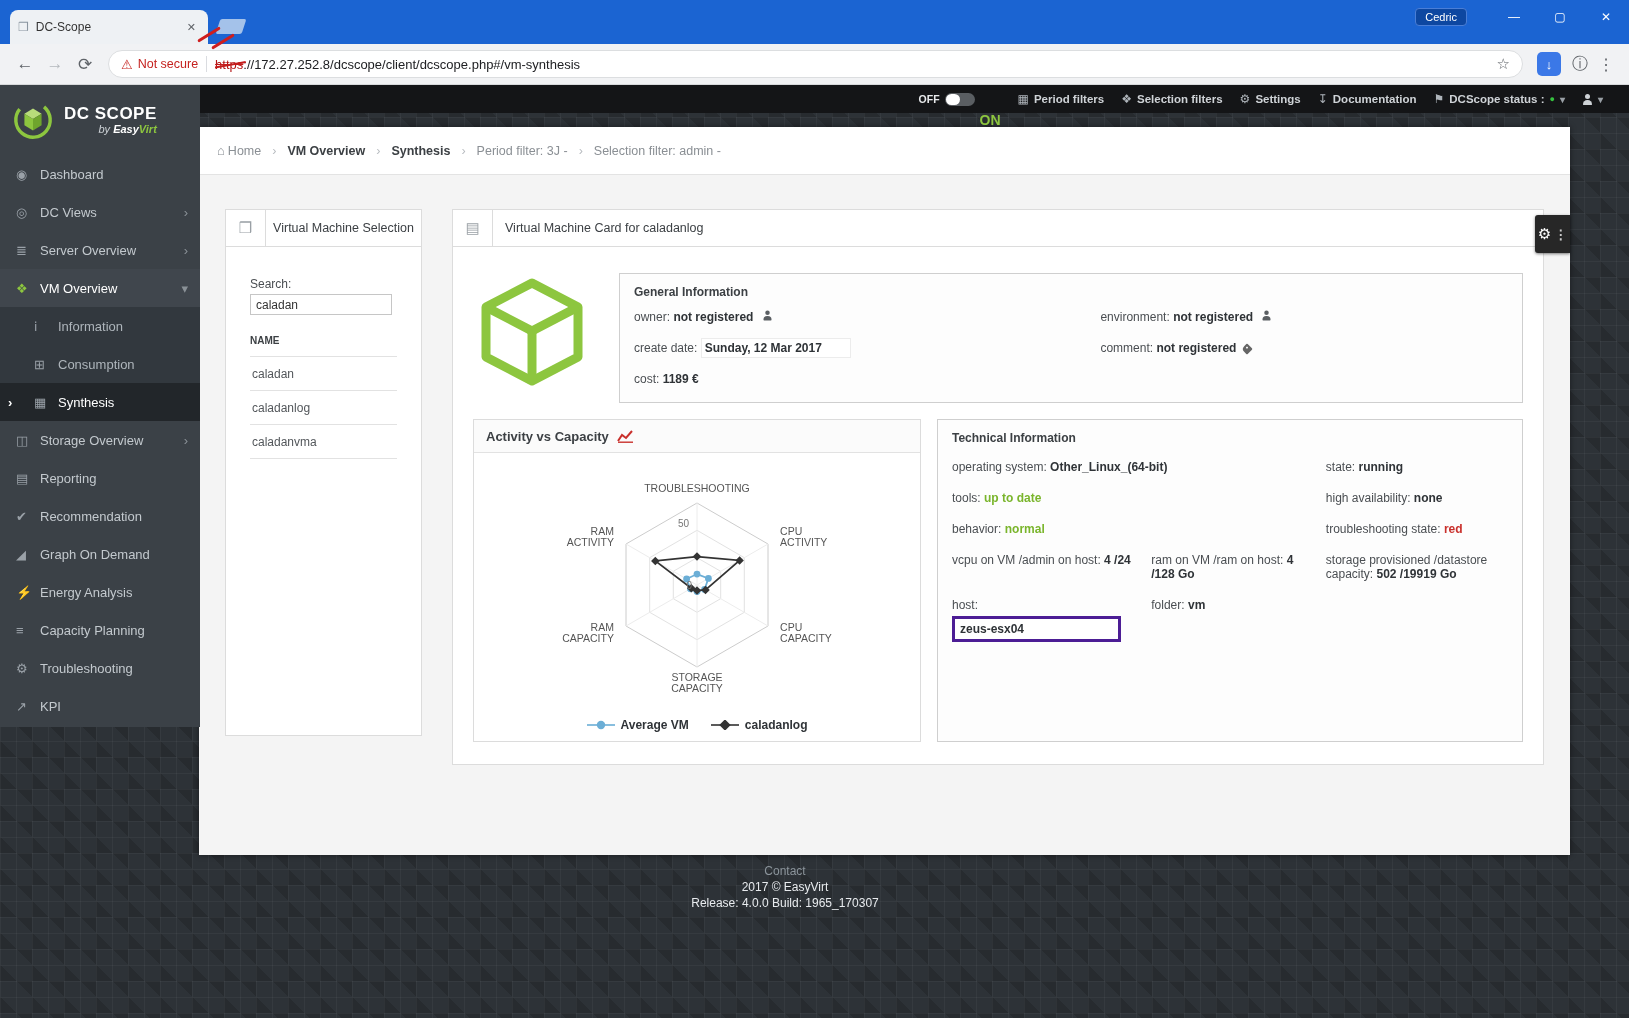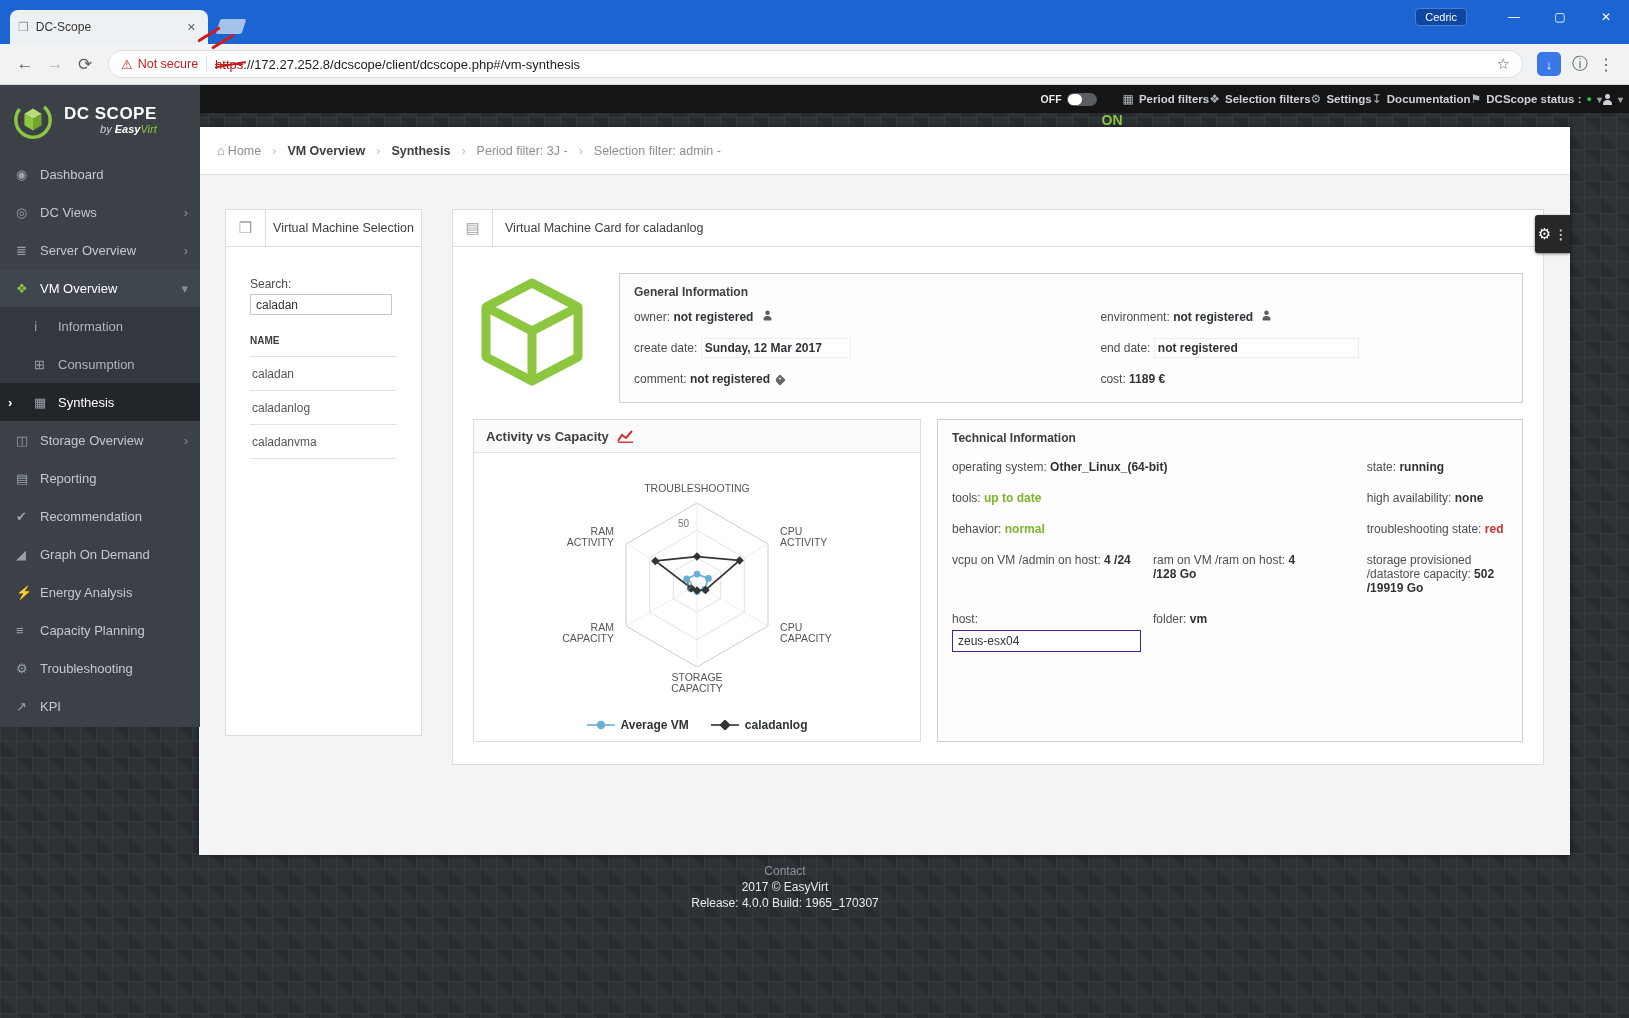--- a/index.html
+++ b/index.html
@@ -50,34 +50,34 @@
     background-size:16px 16px, 16px 16px, 32px 32px;
   }
 
   
   .sidebar { position:absolute; left:0; top:0; width:200px; height:642px; background:#3b4147; z-index:3; }
   .logo { height:70px; display:flex; align-items:center; gap:10px; padding:0 12px; }
   .logo-text { display:flex; flex-direction:column; line-height:1.1; }
   .logo-title { color:#fff; font-size:17px; font-weight:bold; letter-spacing:.5px; }
   .logo-sub { font-size:11px; color:#cdd2d6; text-align:right; font-style:italic; }
   .logo-sub .easy { color:#fff; font-weight:bold; }
-  .logo-sub .virt { color:#8dc63f; font-weight:normal; }
+  .logo-sub .virt { color:#8dc63f; font-weight:bold; }
   .nav-item { height:38px; display:flex; align-items:center; padding:0 12px 0 16px; color:#c3c9ce; font-size:13px; cursor:pointer; position:relative; }
   .nav-item .nicon { width:24px; color:#9aa1a8; font-size:13px; flex-shrink:0; }
   .nav-item .chev { margin-left:auto; color:#8a9197; font-size:13px; }
   .nav-item.expanded { background:#40464d; color:#fff; }
   .nav-item.expanded .nicon { color:#8dc63f; }
   .nav-item.sub { background:#32383e; padding-left:34px; color:#aeb5bb; }
   .nav-item.sub.current { background:#22262a; color:#fff; }
   .nav-item.sub .marker { position:absolute; left:8px; color:#fff; font-weight:bold; }
 
   
   .main { margin-left:199px; }
   .app-topbar { height:28px; background:#141517; display:flex; align-items:center; justify-content:flex-end;
-                padding-right:6px; font-size:11.5px; font-weight:bold; color:#cfd3d7; position:relative; z-index:2;}
+                gap:17px; padding-right:26px; font-size:11.5px; font-weight:bold; color:#cfd3d7; position:relative; z-index:2;}
   .tb-item { display:flex; align-items:center; gap:5px; cursor:pointer; }
   .tb-item .tico { color:#aeb4ba; font-size:12px; font-weight:normal; }
   .toggle-group { display:flex; align-items:center; gap:5px; }
   .toggle-off { color:#e8eaec; font-size:10.5px; }
   .toggle-on { color:#8dc63f; font-size:14px;margin-top:42px; }
   .toggle-pill { width:30px; height:13px; background:#5a5e62; border-radius:7px; position:relative; cursor:pointer; }
   .toggle-pill::after { content:""; position:absolute; left:1px; top:1px; width:14px; height:11px; border-radius:6px; background:#fff; }
   .status-dot { color:#35c23f; font-size:9px; }
   .caret { color:#9aa0a6; font-size:10px; }
   .person-icon { position:relative; width:11px; height:11px; display:inline-block; }
@@ -131,22 +131,22 @@
   .activity-panel { width:448px; flex-shrink:0; border:1px solid #dcdcdc; background:#fff; display:flex; flex-direction:column; }
   .activity-head { height:33px; background:#fbfbfb; border-bottom:1px solid #e2e2e2; display:flex; align-items:center; gap:8px; padding:0 12px; font-size:13px; font-weight:bold; color:#3c4044; }
   .radar { display:block; width:444px; height:252px; margin:4px auto 0 auto; }
   .alabel { font-size:10.5px; fill:#555; }
   .rlabel { font-size:10px; fill:#777; }
   .radar-legend { height:32px; display:flex; align-items:center; justify-content:center; }
   .legend-item { display:inline-flex; align-items:center; gap:6px; margin:0 11px; font-size:12px; font-weight:bold; color:#2f3337; cursor:pointer; }
 
   .tech-box { flex:1; border:1px solid #cfcfcf; background:#fdfdfd; }
   .tech-grid { display:grid; grid-template-columns:1.06fr .92fr 1.02fr; column-gap:12px; row-gap:17px; padding:6px 16px 18px 14px; font-size:12px; color:#4a4e52; }
-  .c1 { grid-column:1; } .c1s { grid-column:1 / span 2; } .c2 { grid-column:2; } .c3 { grid-column:3;margin-left:40px; }
-  .host-field { display:block; background:#fff; border:1px solid #4c1d95; padding:3px 5px; margin-top:4px; width:189px; font-weight:normal; color:#2f3337; }
+  .c1 { grid-column:1; } .c1s { grid-column:1 / span 2; } .c2 { grid-column:2; } .c3 { grid-column:3; }
+  .host-field { display:block; background:#fff; border:3px solid #4c1d95; padding:3px 5px; margin-top:4px; width:169px; font-weight:bold; color:#2f3337; }
   .ds-val { display:block; margin-top:2px; line-height:1.25; word-break:break-word; }
 
   .gear-tab { position:absolute; right:0; top:88px; width:35px; height:38px; background:#272727; border-radius:3px 0 0 3px;
               display:flex; align-items:center; justify-content:center; gap:3px; cursor:pointer; box-shadow:0 1px 3px rgba(0,0,0,.5); }
   .gear-tab .g1 { color:#fff; font-size:15px; }
   .gear-tab .g2 { color:#c9c9c9; font-size:13px; font-weight:bold; }
 
   .footer { margin:8px 59px 0 -199px; text-align:center; line-height:16px; }
   .footer .contact { color:#8b949b; font-size:12px; cursor:pointer; }
   .footer .frow { color:#e8ebee; font-size:12px; }
@@ -364,24 +364,20 @@
                     <span class="person-icon"></span>
                   </div>
                   <div>
                     <span class="lbl">environment:</span>
                     <span class="val">not registered</span>
                     <span class="person-icon env-icon"></span>
                   </div>
                   <div>
                     <span class="lbl">create date:</span>
                     <span class="val field">Sunday, 12 Mar 2017</span>
-                  </div>
-                  <div>
-                    <span class="lbl">end date:</span>
-                    <span class="val field wide">not registered</span>
                   </div>
                   <div>
                     <span class="lbl">comment:</span>
                     <span class="val">not registered</span>
                     <span class="tag-icon"></span>
                   </div>
                   <div>
                     <span class="lbl">cost:</span>
                     <span class="val">1189 €</span>
                   </div>

